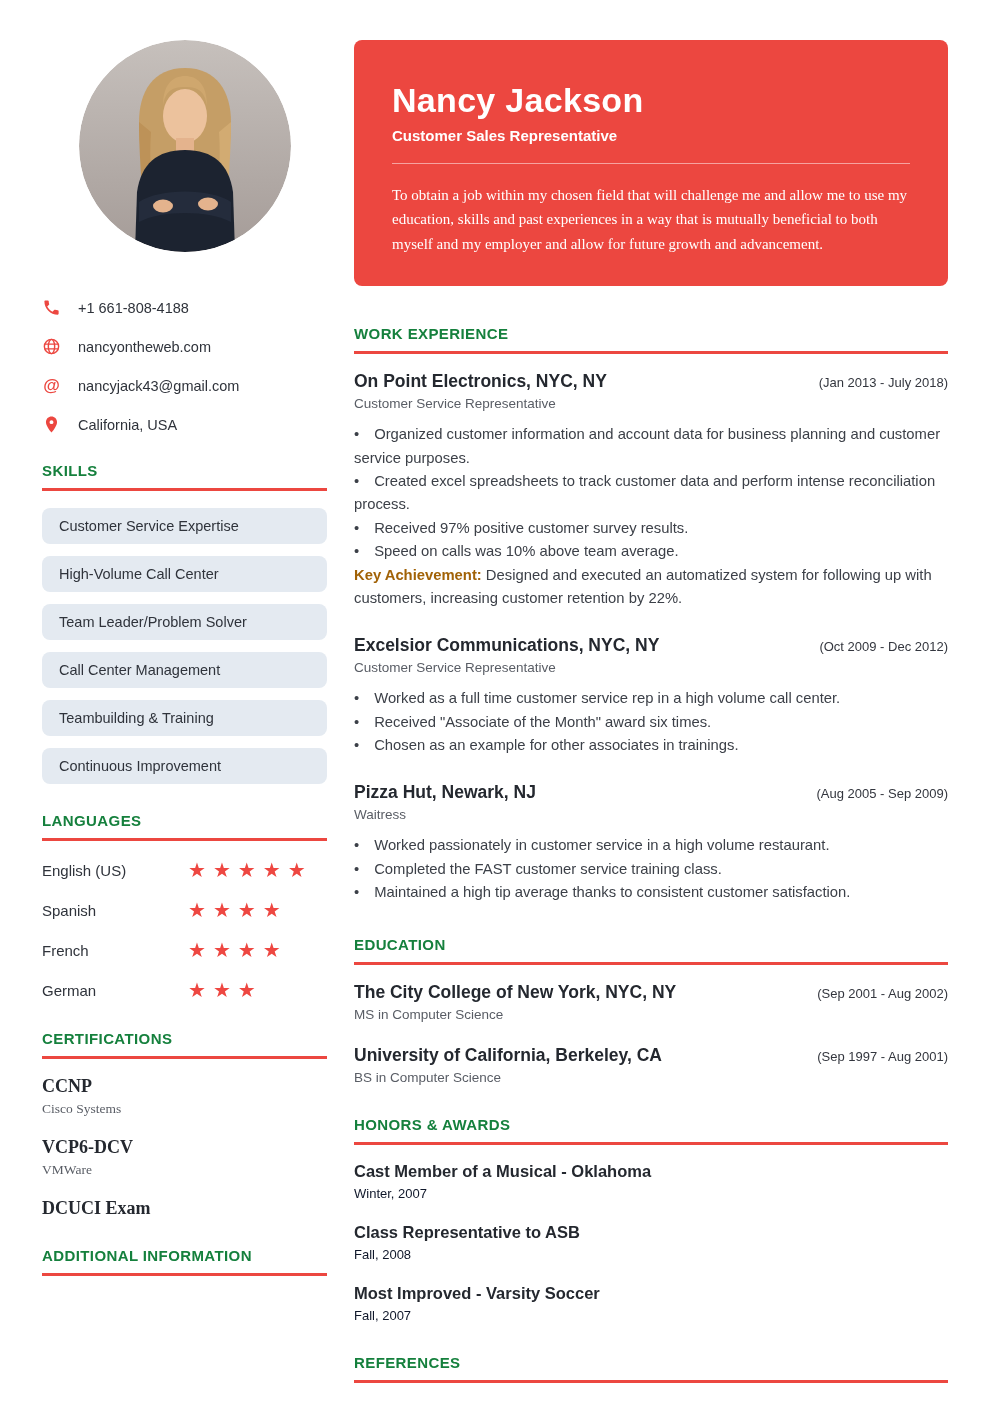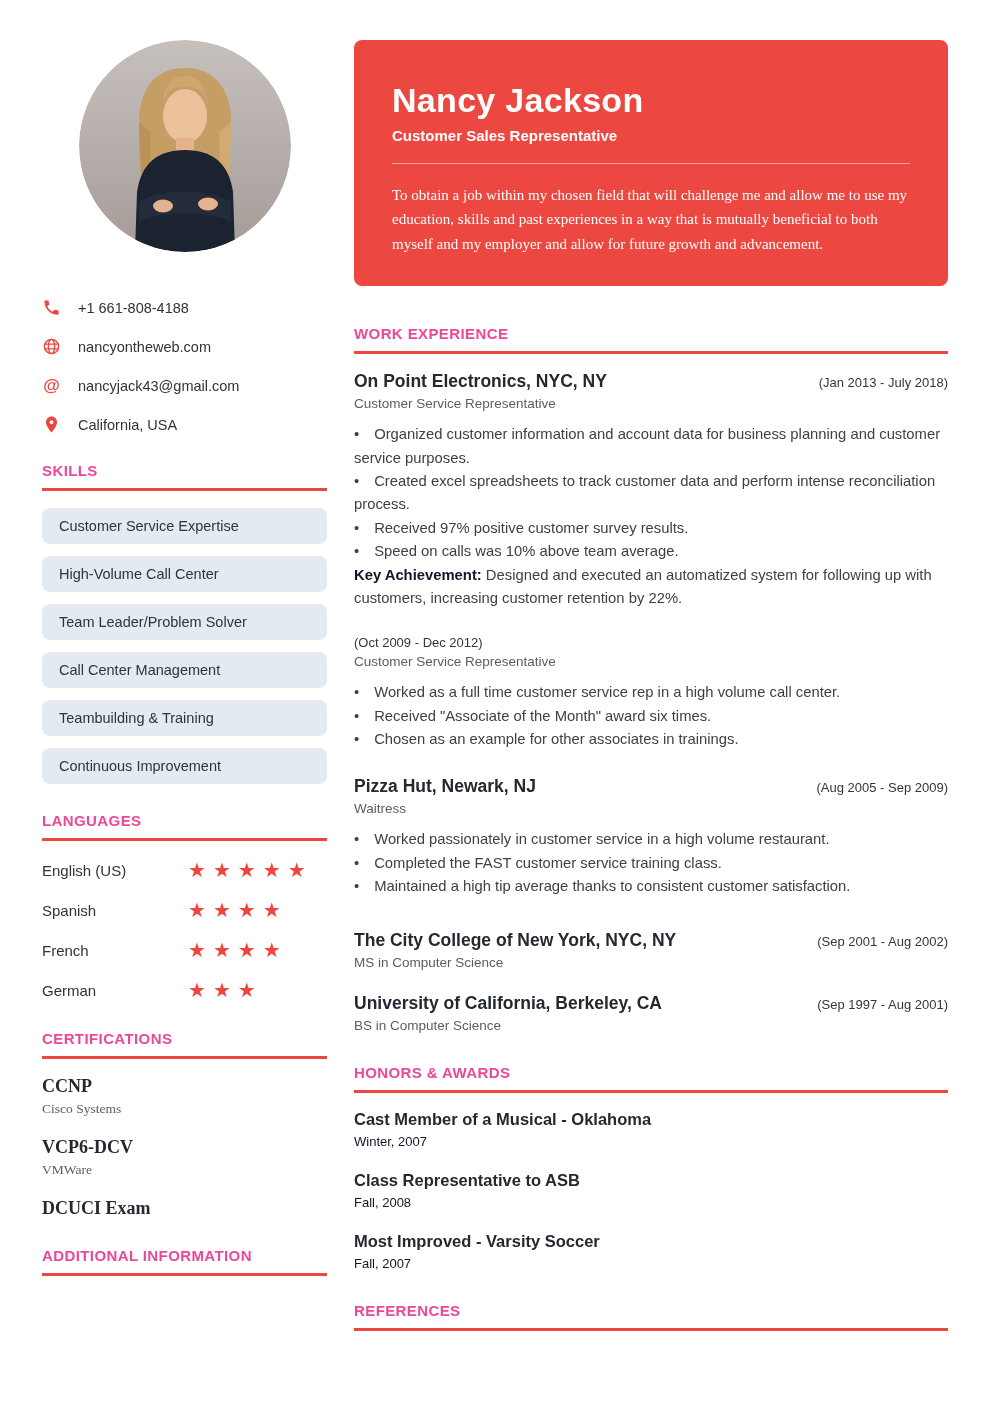--- a/index.html
+++ b/index.html
@@ -16,21 +16,21 @@
   .sidebar { flex: 0 0 285px; width: 285px; }
   .photo-wrap { display: flex; justify-content: center; margin-bottom: 46px; }
   .photo { width: 212px; height: 212px; border-radius: 50%; overflow: hidden; display: block; }
 
   .contact-item { display: flex; align-items: center; gap: 17px; margin-bottom: 20px; font-size: 14.5px; color: #2f333b; }
   .contact-icon { width: 19px; height: 19px; flex: 0 0 19px; color: #ec4740; display: inline-flex; align-items: center; justify-content: center; font-weight: bold; font-size: 17px; }
   .contact-icon svg { width: 19px; height: 19px; display: block; }
 
   .side-section { margin-top: 28px; }
   .section-title {
-    color: #ec4899; font-weight: bold; font-size: 15px; letter-spacing: 0.4px;
+    color: #15803d; font-weight: bold; font-size: 15px; letter-spacing: 0.4px;
     padding-bottom: 9px; border-bottom: 3px solid #ec4740; margin-bottom: 17px;
   }
 
   .skill-pill {
     background: #e4eaf1; border-radius: 8px; padding: 10px 17px;
     font-size: 14.5px; color: #2f333b; margin-bottom: 12px;
   }
 
   .lang-row { display: flex; align-items: center; margin-bottom: 16px; min-height: 24px; }
   .lang-name { width: 146px; font-size: 15px; color: #2f333b; }
@@ -56,21 +56,21 @@
   .job { margin-bottom: 25px; }
   .row-head { display: flex; justify-content: space-between; align-items: baseline; gap: 12px; }
   .row-title { font-size: 17.5px; font-weight: bold; color: #24282f; }
   .row-date { font-size: 13px; color: #33363e; white-space: nowrap; }
   .row-sub { font-size: 13.5px; color: #595d65; margin-top: 4px; }
   .job .row-sub { margin-bottom: 12px; }
 
   ul.bullets { margin: 0; padding: 0; list-style: none; font-size: 14.8px; line-height: 1.58; color: #3c4048; }
   ul.bullets li::before { content: "•"; margin-right: 15px; }
   .achievement { font-size: 14.8px; line-height: 1.58; margin: 0; color: #3c4048; }
-  .achievement strong { color: #0f172a; }
+  .achievement strong { color: #a16207; }
 
   .edu-item { margin-bottom: 23px; }
 
   .award-item { margin-bottom: 22px; }
   .award-name { font-size: 16.5px; font-weight: bold; color: #24282f; margin-bottom: 5px; }
   .award-date { font-size: 13px; color: #0f172a; }
 </style>
 </head>
 <body>
 
@@ -216,20 +216,21 @@
             <ul class="bullets">
               <li>Organized customer information and account data for business planning and customer service purposes.</li>
               <li>Created excel spreadsheets to track customer data and perform intense reconciliation process.</li>
               <li>Received 97% positive customer survey results.</li>
               <li>Speed on calls was 10% above team average.</li>
             </ul>
             <p class="achievement"><strong>Key Achievement:</strong> Designed and executed an automatized system for following up with customers, increasing customer retention by 22%.</p>
           </div>
           <div class="job">
             <div class="row-head">
+              <span class="row-title">Excelsior Communications, NYC, NY</span>
               <span class="row-date">(Oct 2009 - Dec 2012)</span>
             </div>
             <div class="row-sub">Customer Service Representative</div>
             <ul class="bullets">
               <li>Worked as a full time customer service rep in a high volume call center.</li>
               <li>Received "Associate of the Month" award six times.</li>
               <li>Chosen as an example for other associates in trainings.</li>
             </ul>
           </div>
           <div class="job">
@@ -241,20 +242,21 @@
             <ul class="bullets">
               <li>Worked passionately in customer service in a high volume restaurant.</li>
               <li>Completed the FAST customer service training class.</li>
               <li>Maintained a high tip average thanks to consistent customer satisfaction.</li>
             </ul>
           </div>
         </div>
     </section>
 
     <section class="main-section">
+      <div class="section-title">EDUCATION</div>
       <div id="edu-list">
           <div class="edu-item">
             <div class="row-head">
               <span class="row-title">The City College of New York, NYC, NY</span>
               <span class="row-date">(Sep 2001 - Aug 2002)</span>
             </div>
             <div class="row-sub">MS in Computer Science</div>
           </div>
           <div class="edu-item">
             <div class="row-head">

